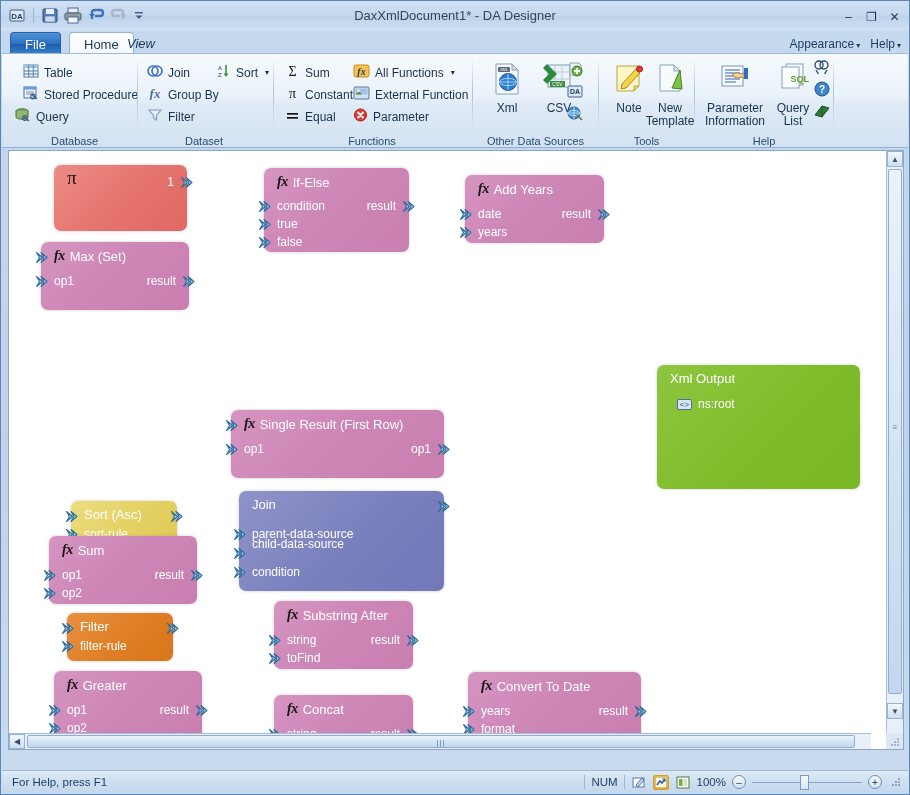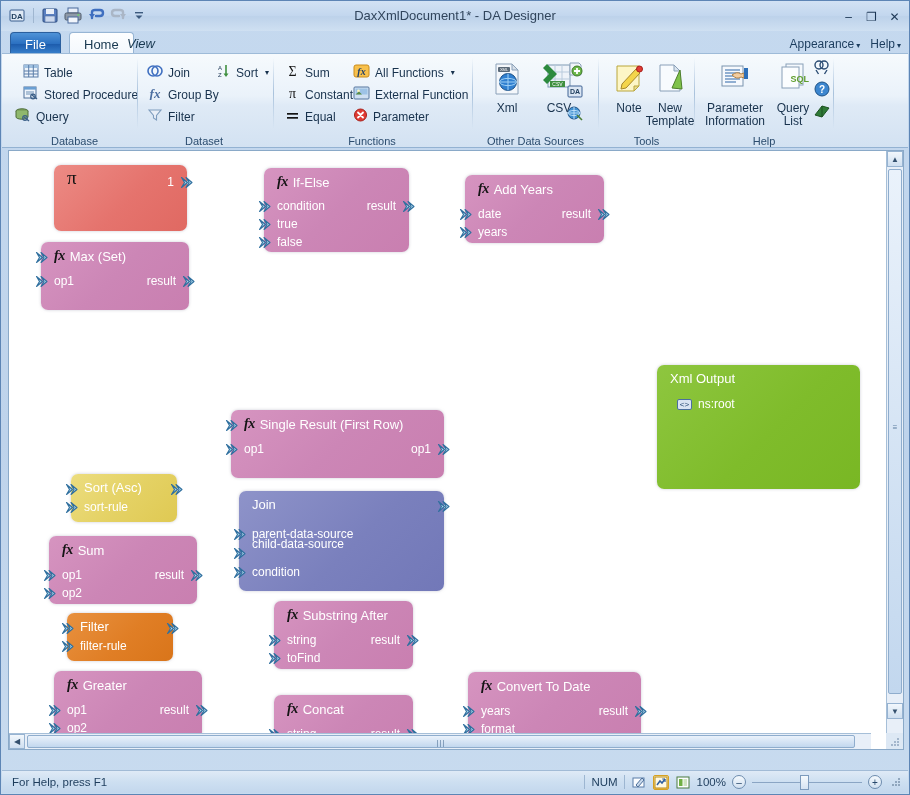--- a/index.html
+++ b/index.html
@@ -112,21 +112,21 @@
         color: #141414; font-size: 14px; letter-spacing: -0.5px;}
   .row { position: absolute; left: 13px; font-size: 12px; white-space: nowrap; }
   .rrow { position: absolute; right: 13px; font-size: 12px; white-space: nowrap; }
   .port {
     position: absolute; width: 13px; height: 13px;
   }
   .port svg { display:block; }
 
   .n-pink   { background: linear-gradient(135deg,#d694c0 0%, #cc86b6 50%, #c97fb0 100%); }
   .n-red    { background: linear-gradient(135deg,#ec8b85 0%, #e5736d 55%, #e06962 100%); }
-  .n-yellow { background: linear-gradient(135deg,#ecdd7f 0%, #e4d163 55%, #dfc953 100%); }
+  .n-yellow { background: linear-gradient(135deg,#ecdd7f 0%, #e4d163 55%, #dfc953 100%); margin-top: 27px; }
   .n-orange { background: linear-gradient(135deg,#e8913f 0%, #e07e25 55%, #d9751a 100%); }
   .n-blue   { background: linear-gradient(135deg,#8e93c9 0%, #7a80bd 55%, #7278b8 100%); }
   .n-green  { background: linear-gradient(135deg,#8ec63f 0%, #7fbc2b 55%, #79b724 100%); }
   .xmlicon { display:inline-block; width:15px; height:11px; background:#d9e4f2;
         border:1px solid #4b6f9e; border-radius:2px; font-size:8px; color:#23456f;
         text-align:center; line-height:10px; vertical-align:middle; }
 
   
   .statusbar {
     position: absolute; left: 1px; bottom: 1px; width: 906px; height: 23px;

